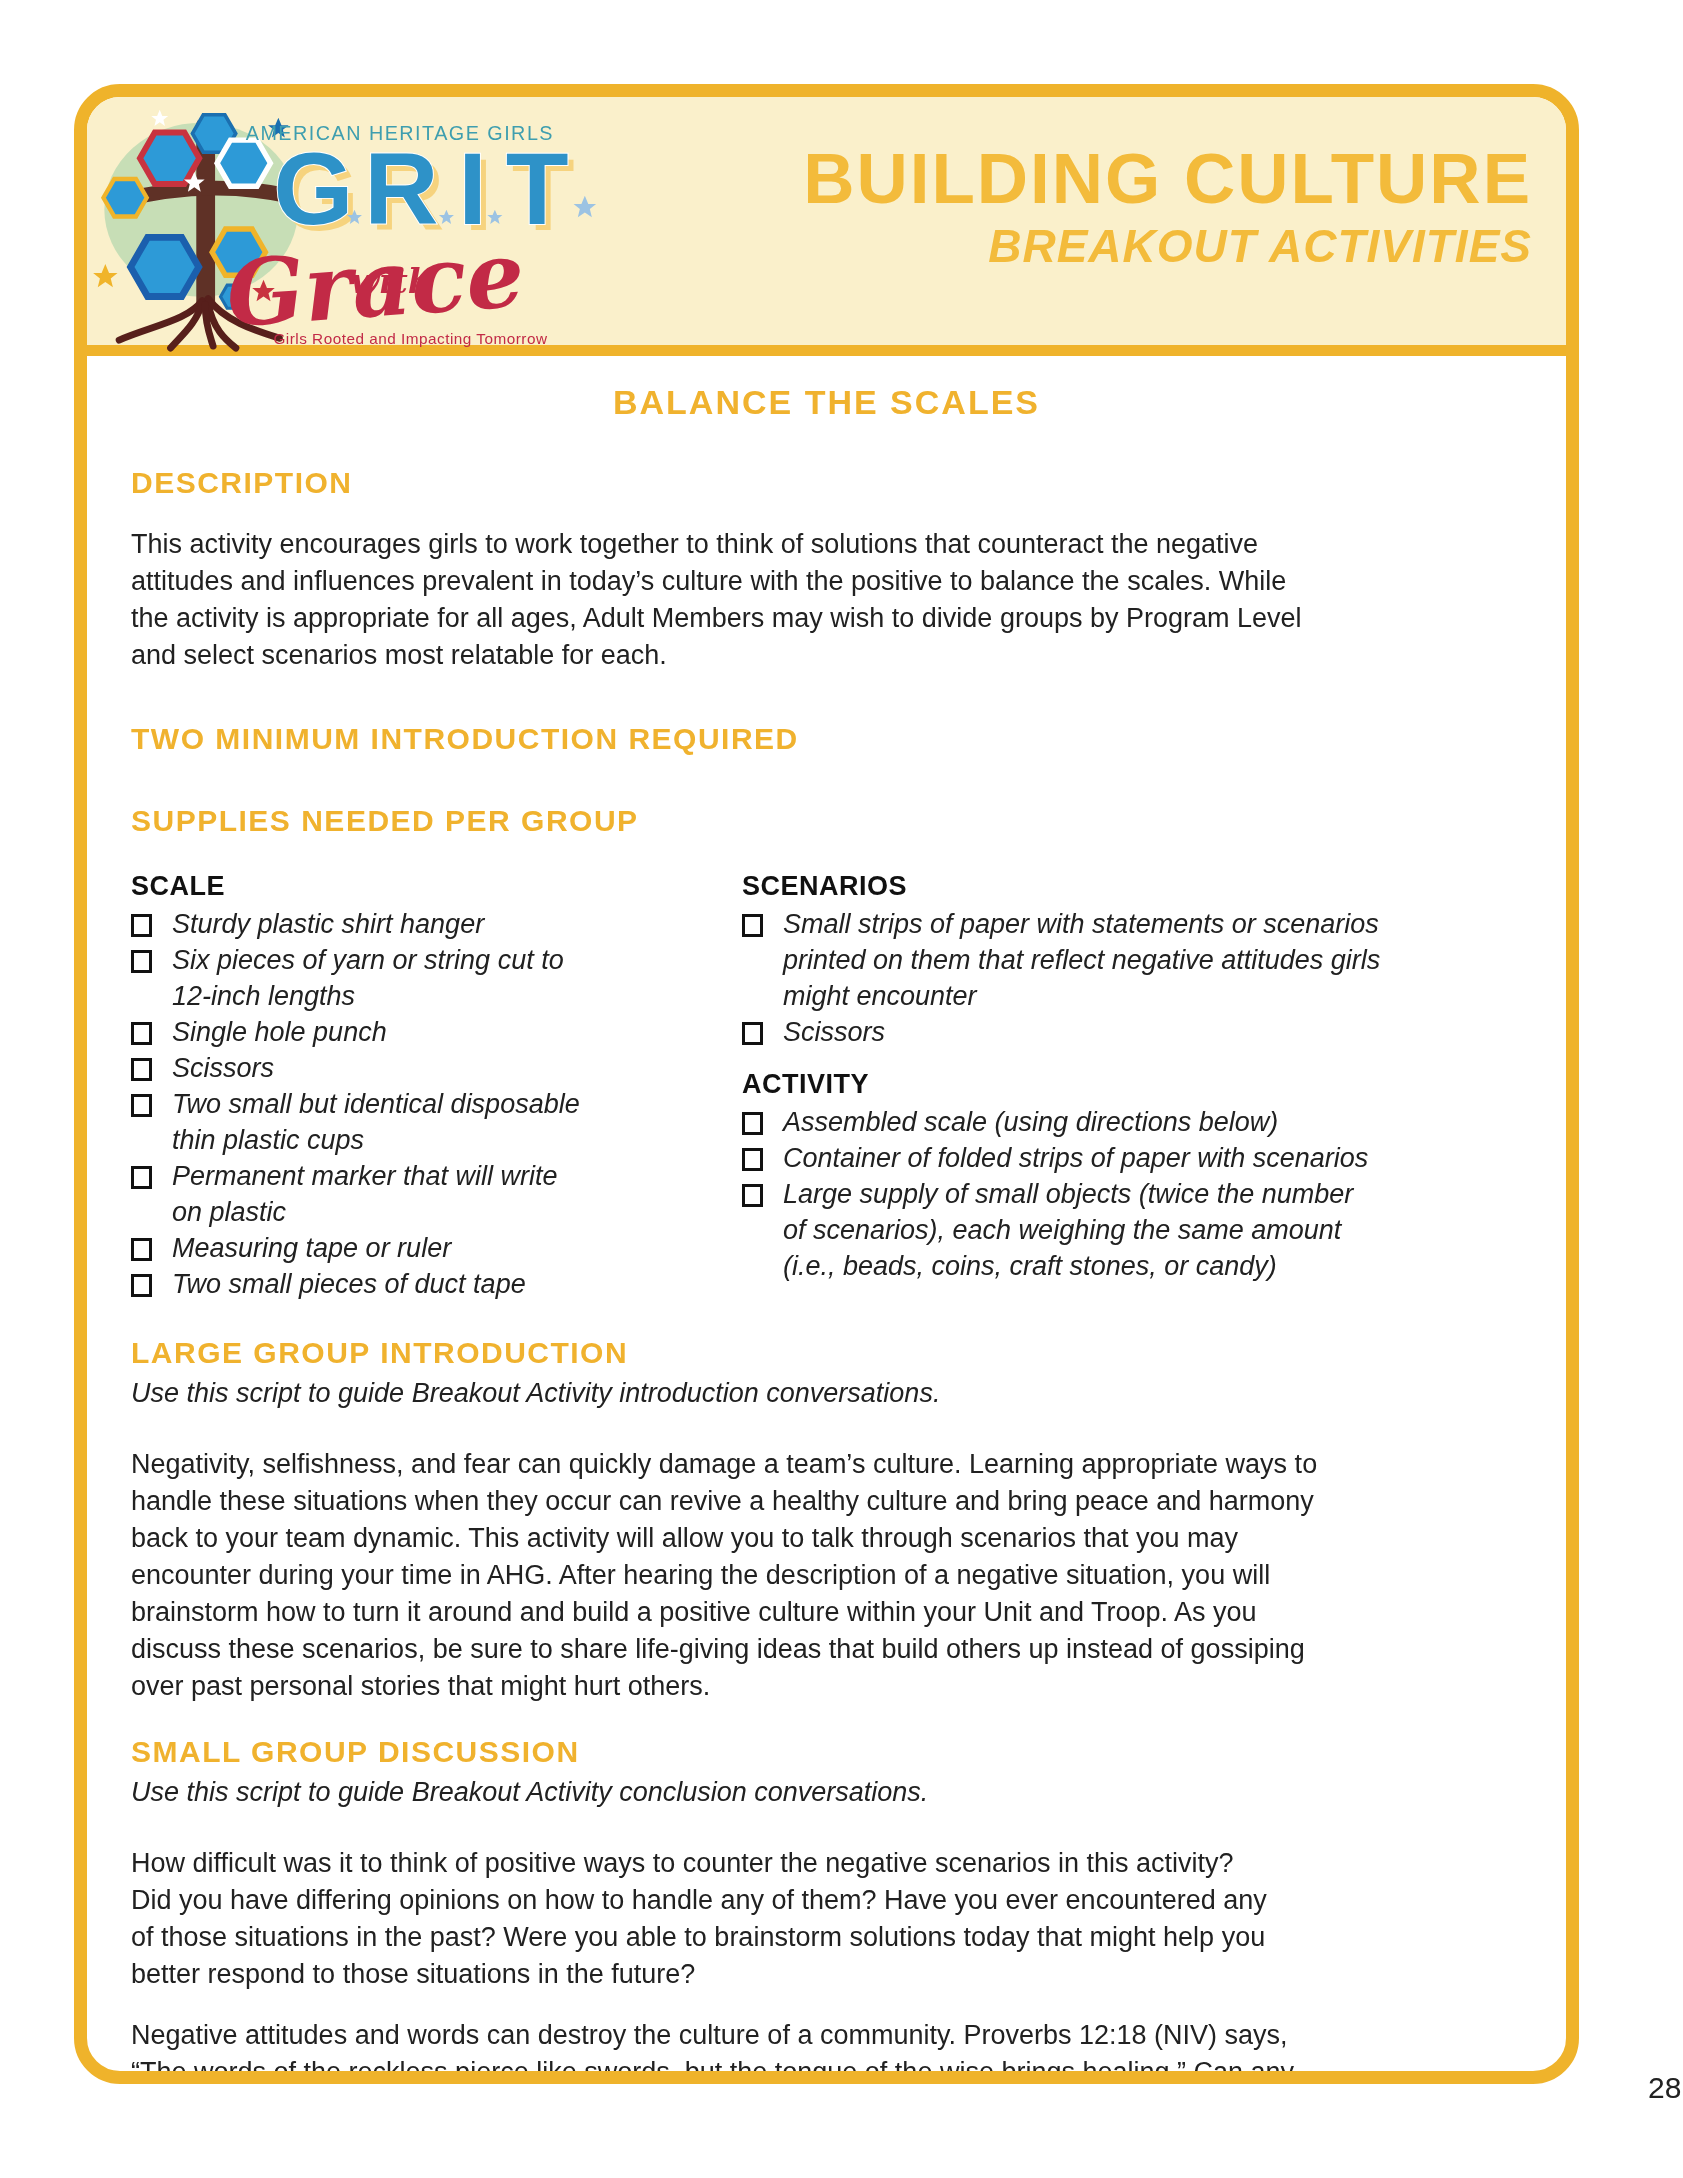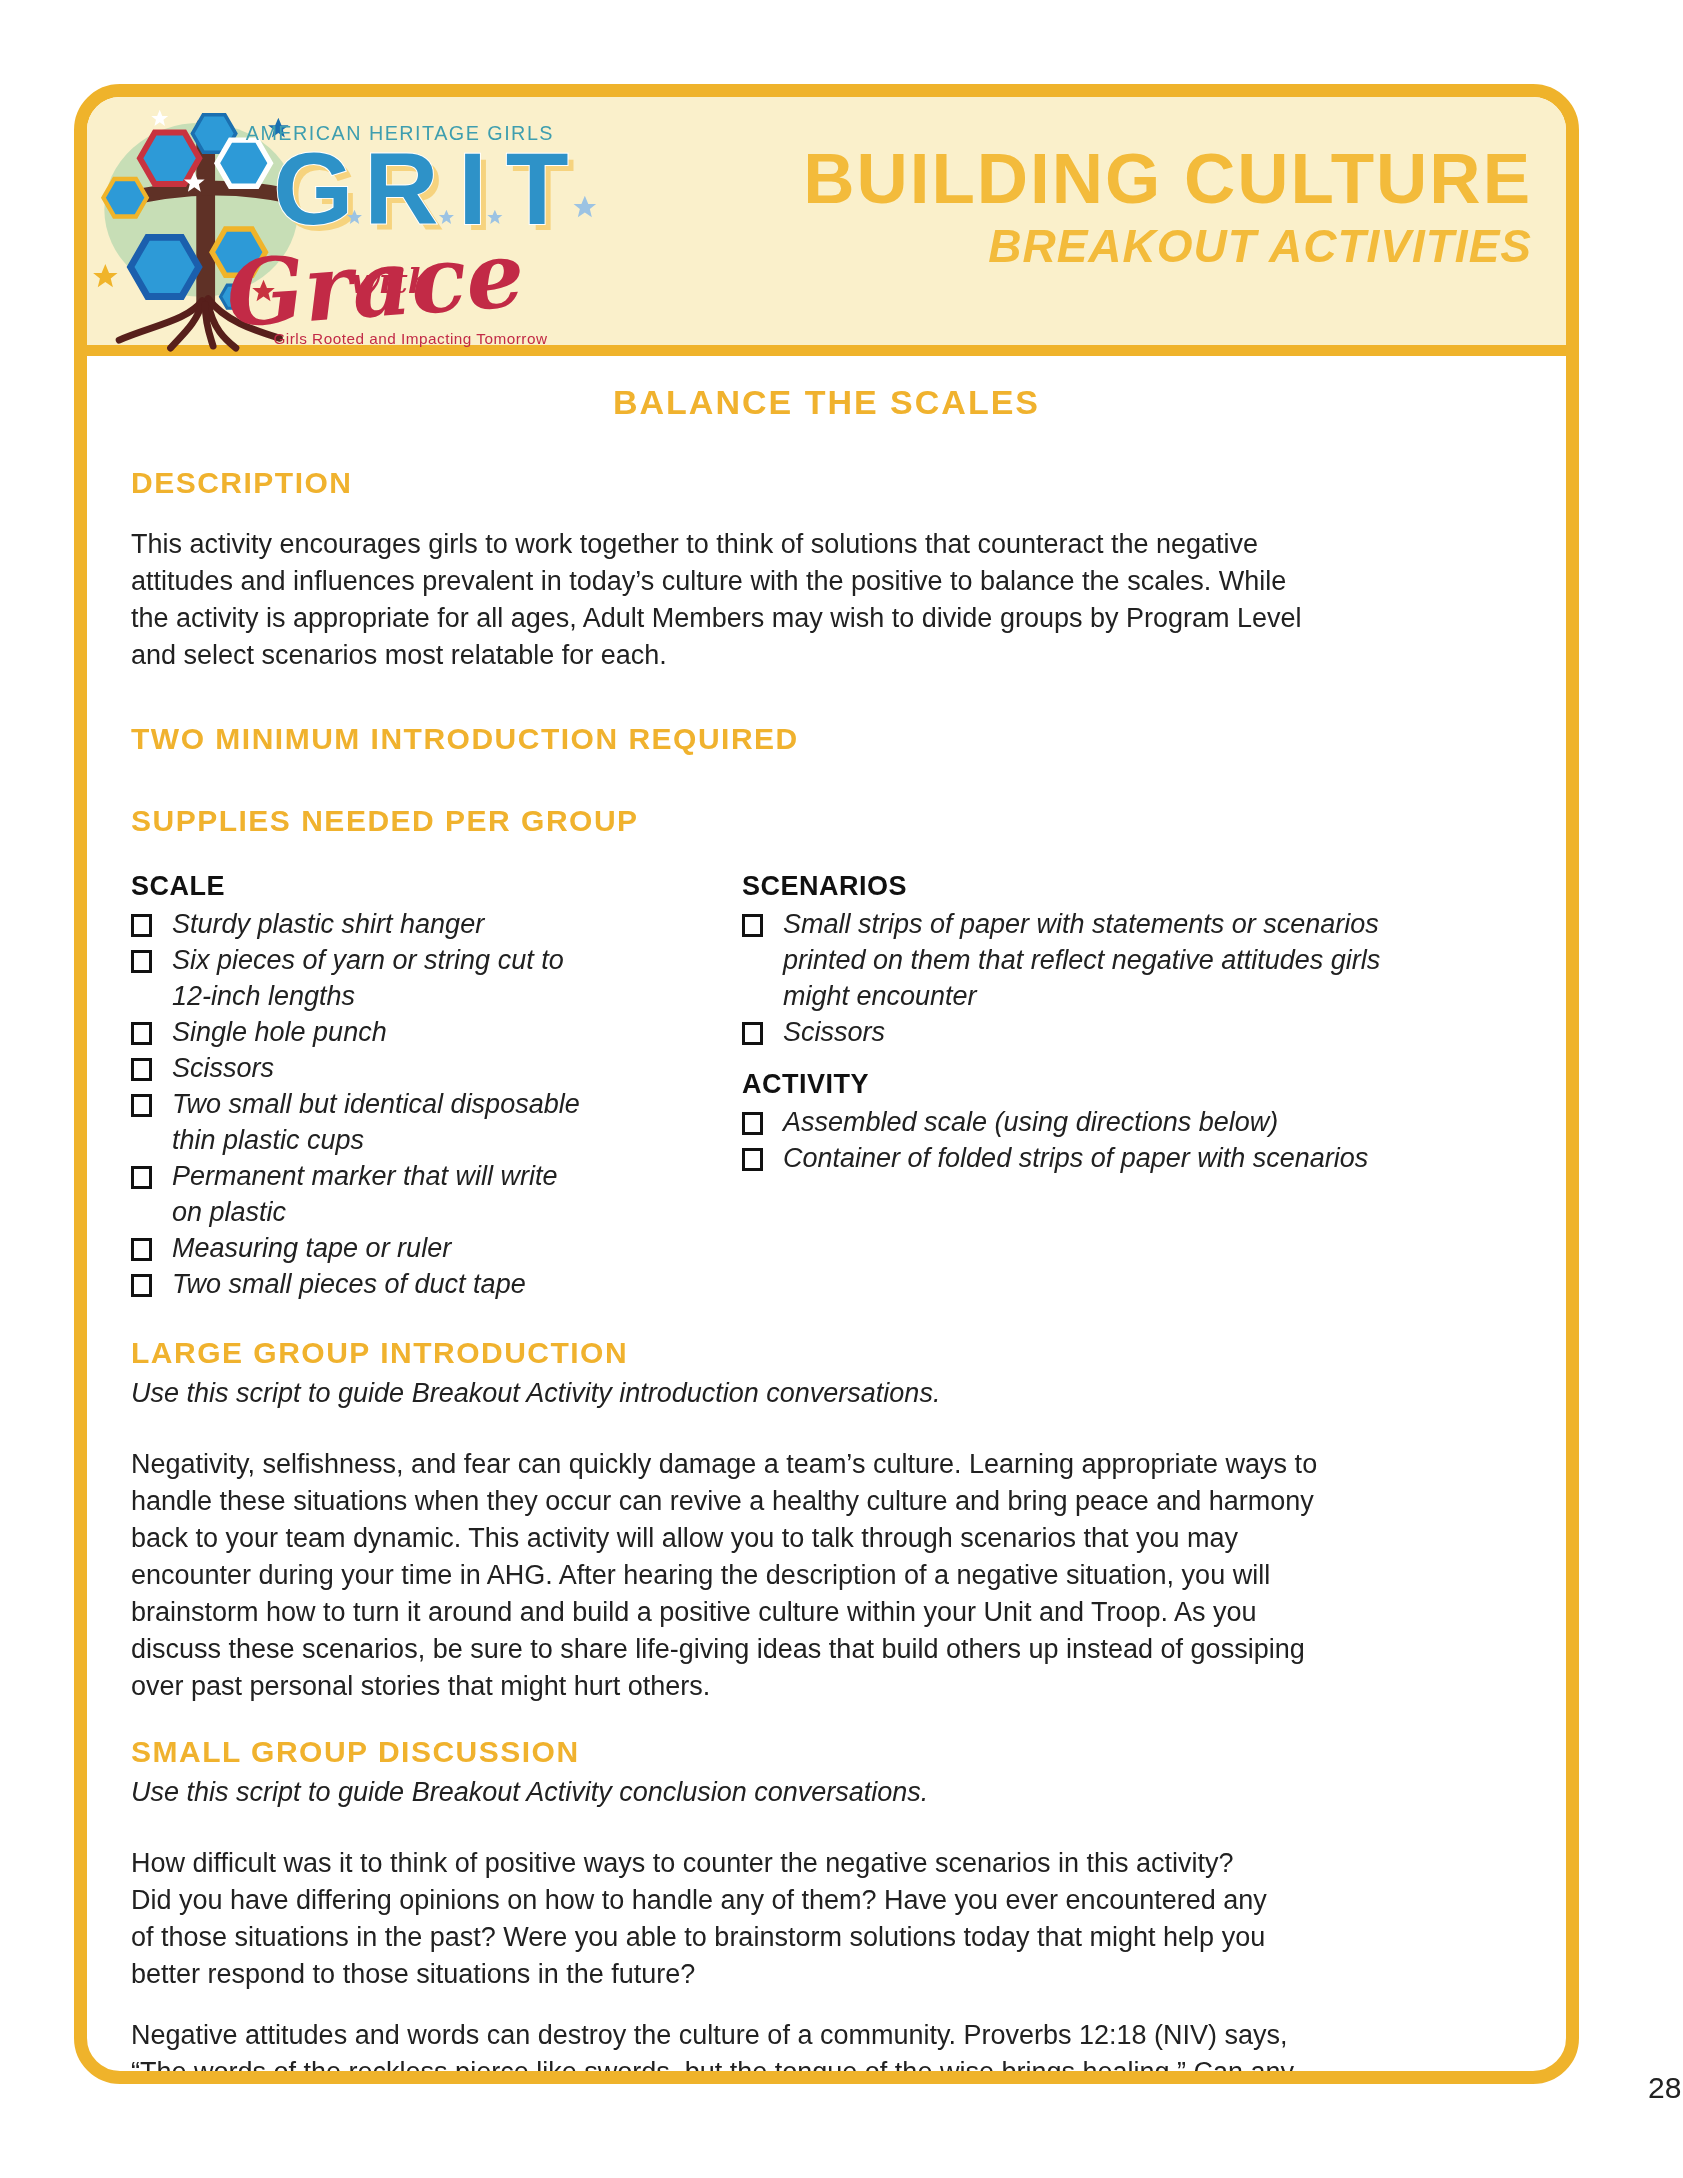--- a/index.html
+++ b/index.html
@@ -182,20 +182,26 @@
           <h3 class="list-h second">ACTIVITY</h3>
           <ul class="check">
             <li>
                 <span class="cb"></span>
                 <span class="it">Assembled scale (using directions below)</span>
               </li>
             <li>
                 <span class="cb"></span>
                 <span class="it">Container of folded strips of paper with scenarios</span>
               </li>
+            <li>
+                <span class="cb"></span>
+                <span class="it">Large supply of small objects (twice the number
+of scenarios), each weighing the same amount
+(i.e., beads, coins, craft stones, or candy)</span>
+              </li>
           </ul>
         </div>
       </div>
 
       <h2 class="sec large-group">LARGE GROUP INTRODUCTION</h2>
       <p class="script-note">Use this script to guide Breakout Activity introduction conversations.</p>
       <p class="body-p p-main">Negativity, selfishness, and fear can quickly damage a team’s culture. Learning appropriate ways to
 handle these situations when they occur can revive a healthy culture and bring peace and harmony
 back to your team dynamic. This activity will allow you to talk through scenarios that you may
 encounter during your time in AHG. After hearing the description of a negative situation, you will

